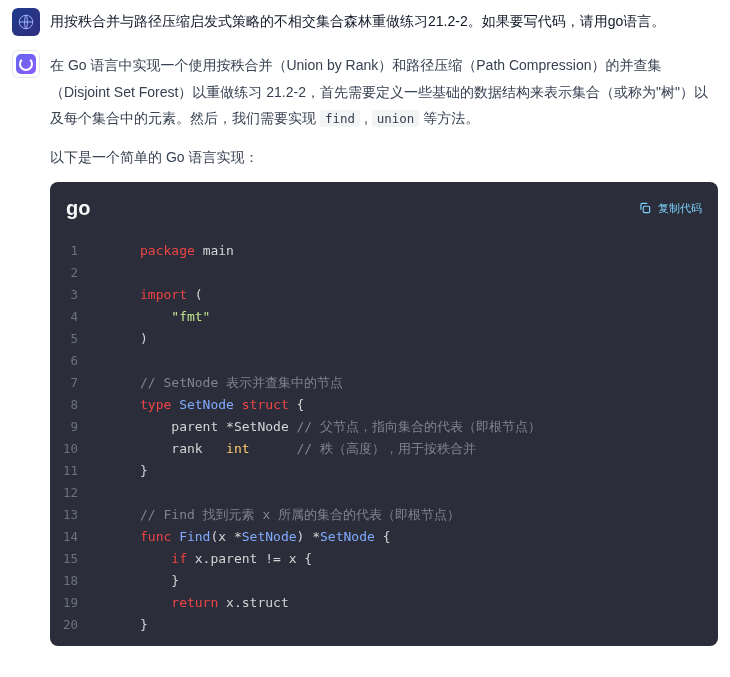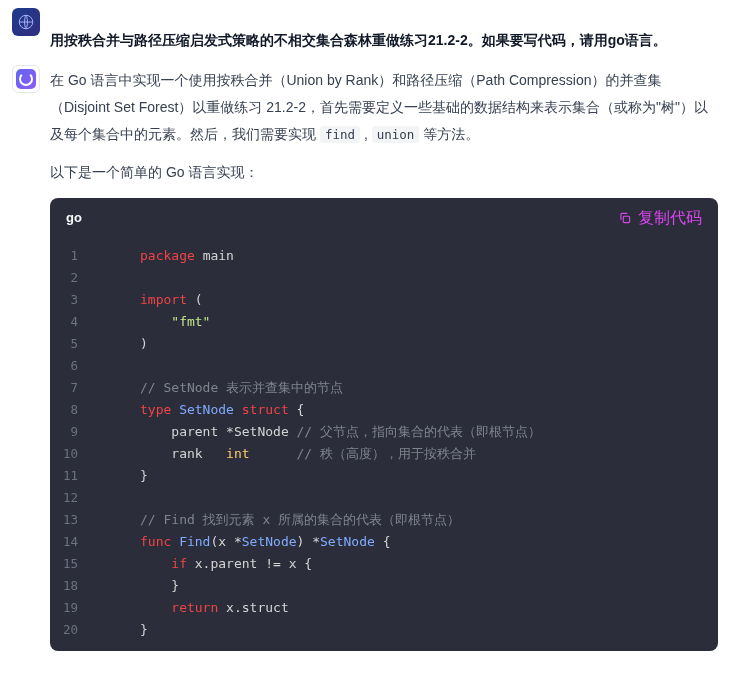--- a/index.html
+++ b/index.html
@@ -26,40 +26,40 @@
   .avatar-bot-inner {
     width: 20px; height: 20px; border-radius: 5px;
     background: linear-gradient(135deg,#6366f1,#8b5cf6);
     display:flex;align-items:center;justify-content:center;
   }
   .avatar-bot-inner::after{
     content:""; width:10px;height:10px;border:2px solid #fff;border-radius:50%;
     border-top-color:transparent;
   }
   .msg { flex: 1; padding-top: 2px; color:#111827; font-size: 14px; }
-  .msg-user { font-weight: 700; margin-top: 19px; }
+  .msg-user { font-weight: 400; }
   .msg-bot p { margin-bottom: 12px; color:#374151; line-height: 1.9; }
   .inline-code {
     background: #f3f4f6; color:#374151;
     padding: 1px 5px; border-radius: 3px;
     font-family: ui-monospace, Menlo, Consolas, monospace;
     font-size: 12.5px;
   }
 
   .codeblock {
     background: #2b2d3a; border-radius: 8px; overflow: hidden; margin-top: 6px;
   }
   .code-header {
     display: flex; align-items: center; justify-content: space-between;
     padding: 10px 16px; color: #e5e7eb;
   }
-  .code-lang { font-weight: 600; font-size: 13px; color:#f9fafb;text-align:right; }
+  .code-lang { font-weight: 600; font-size: 20px; color:#f9fafb;text-align:right; }
   .copy-btn {
     display: flex; align-items: center; gap: 6px;
-    color: #d946ef; font-size: 16px; cursor: pointer;
+    color: #7dd3fc; font-size: 11px; cursor: pointer;
     background: none; border: none;
   }
   .copy-btn svg { width: 14px; height: 14px; }
   .code-body {
     padding: 6px 0 10px 0;
     font-family: ui-monospace, Menlo, Consolas, monospace;
     font-size: 13px;
   }
   .code-line { display: flex; align-items: baseline; min-height: 22px; line-height: 22px; }
   .gutter {

